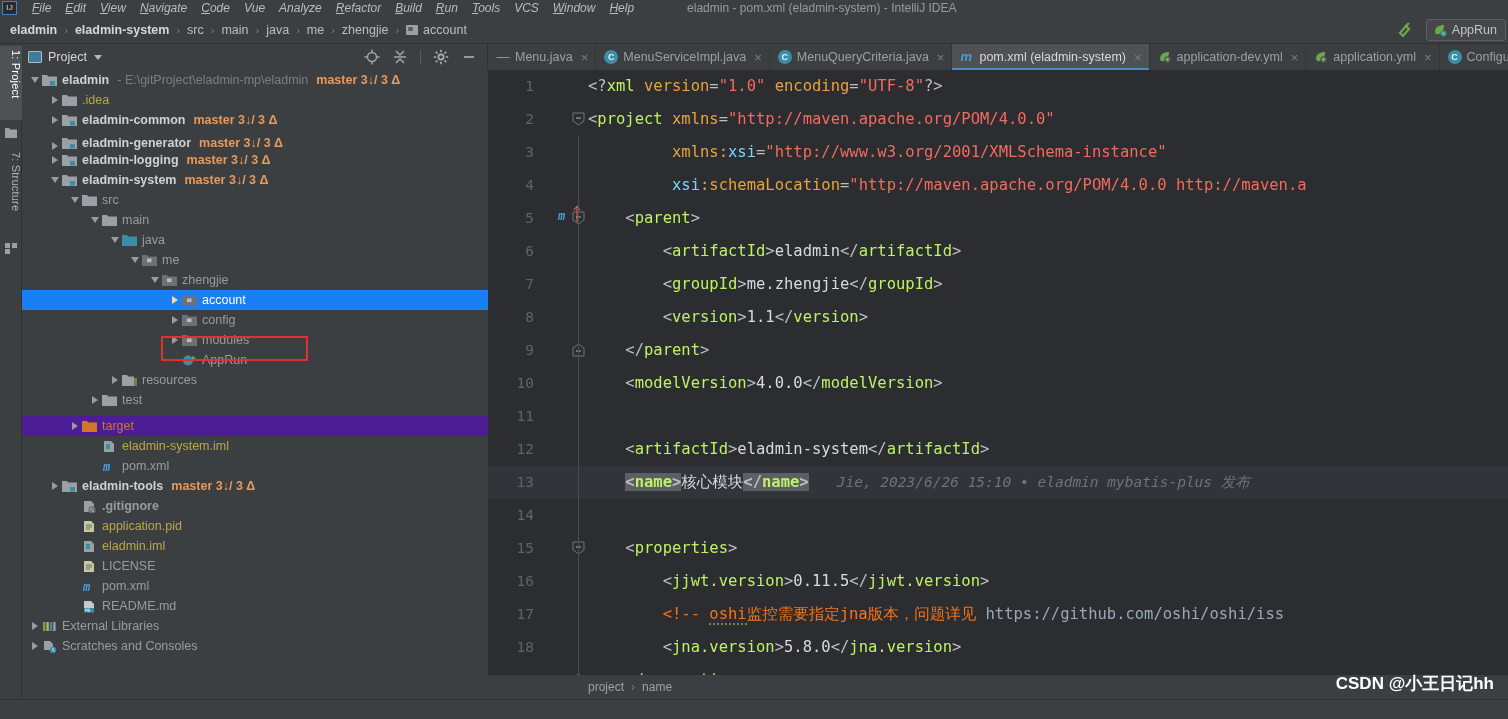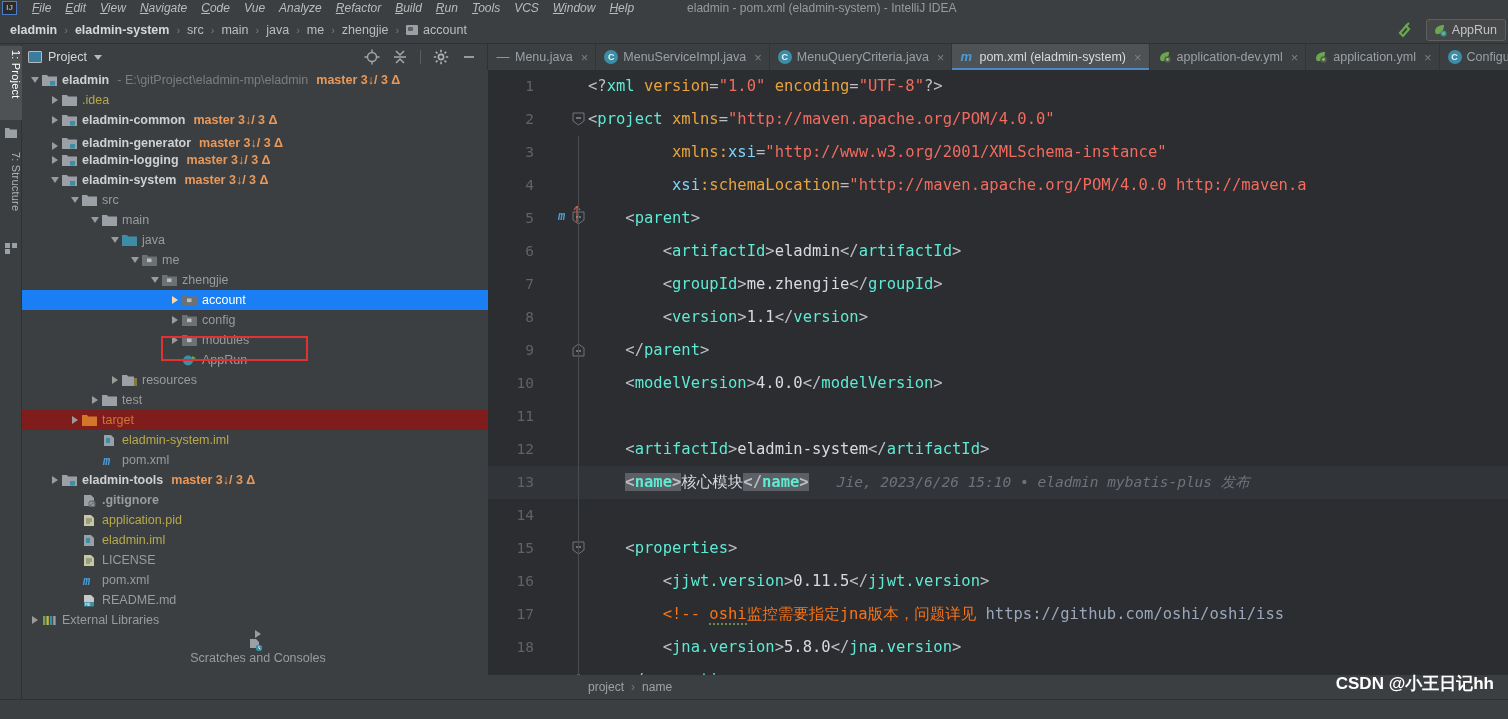--- a/index.html
+++ b/index.html
@@ -88,21 +88,21 @@
 
   .tree {
     position:absolute; left:0; top:26px; width:466px; height:649px;
     background:#3c3f41; overflow:hidden; font-size:12.5px;
   }
   .row {
     position:relative; height:20px; display:flex; align-items:center;
     white-space:nowrap; color:#bbbbbb; cursor:default;
   }
   .row.sel { background:#1a7ef4; color:#ffffff; }
-  .row.hl  { background:#7f1d1d; }
+  .row.hl  { background:#4c1d95;margin-top:6px; }
   .arrow {
     width:0;height:0;border-top:4.5px solid transparent;border-bottom:4.5px solid transparent;
     border-left:6px solid #9b9b9b; flex:0 0 auto;
   }
   .arrow.open {
     width:0;height:0;border-left:4.5px solid transparent;border-right:4.5px solid transparent;
     border-top:6px solid #9b9b9b; border-bottom:0;
   }
   .arrow-wrap { width:14px; display:flex; justify-content:center; align-items:center; flex:0 0 auto; }
   .ico { width:15px; height:13px; margin-right:5px; flex:0 0 auto; position:relative; }
@@ -163,21 +163,21 @@
     position:absolute; left:52px; top:0; width:48px; height:33px;
   }
   .fold {
     position:absolute; left:32px; top:9px; width:13px; height:14px;
   }
   .vline { position:absolute; left:38px; top:0; width:1px; height:33px; background:#4a4d50; }
   .code {
     position:absolute; left:100px; top:0; height:33px; line-height:33px;
     white-space:pre; color:#bcbec4;
   }
-  .k-tag  { color:#5eead4; }      
+  .k-tag  { color:#bef264; }      
   .k-brk  { color:#bcbec4; }      
   .k-attr { color:#e8a33d; }      
   .k-attr2{ color:#7dd3fc; }      
   .k-str  { color:#f26b5e; }      
   .k-txt  { color:#d7dae0; }      
   .k-cmt  { color:#f97316; }      
   .k-link { color:#9aa7bb; }
   .sel-hl { background:#5c5f63;font-weight:bold; }
   .blame  { color:#6f7379; font-style:italic; font-size:14.5px; }
   .squig { border-bottom:2px dotted #6c8a4a; }
@@ -583,21 +583,21 @@
             <span class="arrow"></span>
           </span>
           <span class="ico"><svg width="15" height="13" viewBox="0 0 15 13">
               <rect x="1" y="2" width="2.4" height="9" fill="#6aa84f"></rect>
               <rect x="4.4" y="2" width="2.4" height="9" fill="#c9b24a"></rect>
               <rect x="7.8" y="2" width="2.4" height="9" fill="#3b8ea5"></rect>
               <rect x="11.2" y="2" width="2.4" height="9" fill="#9aa0a6"></rect>
             </svg></span>
           <span class="lbl c-grey">External Libraries</span>
         </div>
-        <div class="row" style="padding-left: 6px; flex-direction: column;">
+        <div class="row" style="padding-left: 6px;">
           <span class="arrow-wrap">
             <span class="arrow"></span>
           </span>
           <span class="ico"><svg width="15" height="13" viewBox="0 0 15 13">
               <path d="M2 1h6l3 3v6H2z" fill="#9aa0a6"></path>
               <circle cx="11" cy="10" r="3.2" fill="#3b8ea5"></circle>
               <path d="M11 8v2.2l1.4.9" stroke="#fff" stroke-width="1"></path>
             </svg></span>
           <span class="lbl c-grey">Scratches and Consoles</span>
         </div>

